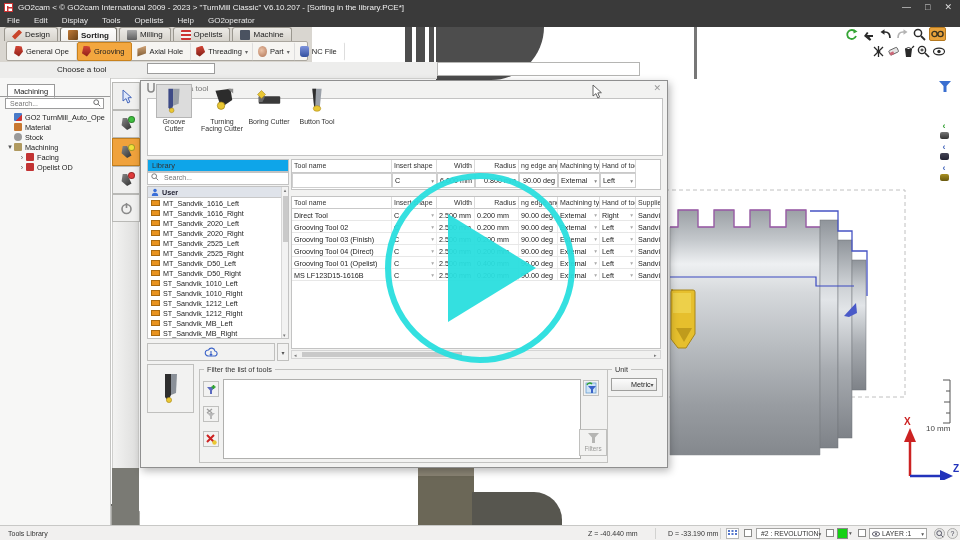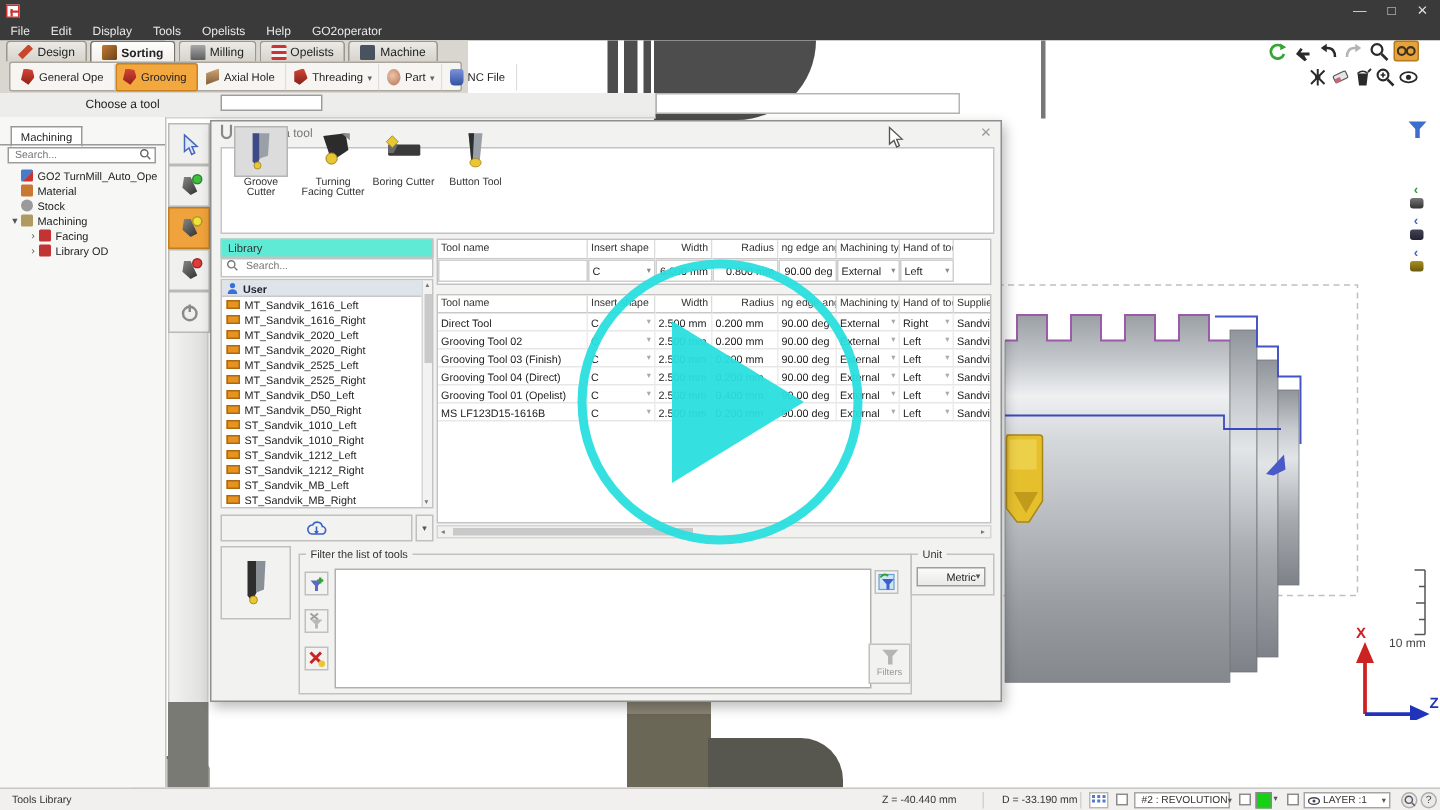--- a/index.html
+++ b/index.html
@@ -61,21 +61,21 @@
   .vtool{width:11px;height:12px;background:linear-gradient(135deg,#8a8a8a,#2e2e2e);clip-path:polygon(20% 0,60% 0,100% 80%,60% 100%,10% 60%);position:relative}
   .vdot{position:absolute;right:4px;top:5px;width:5px;height:5px;border-radius:50%;border:1px solid rgba(0,0,0,.3)}
   
   .dialog{left:140px;top:80px;width:528px;height:388px;background:#f2f2f1;border:1px solid #8f8f8f;box-shadow:2px 3px 8px rgba(0,0,0,.28);box-sizing:border-box}
   .dlgtitle{position:absolute;left:0;top:0;width:100%;height:14px;display:flex;align-items:center;font-size:8px;color:#555}
   .dclose{position:absolute;right:6px;top:2px;color:#999;font-size:9px}
   .whitebox{position:absolute;background:#fff;border:1px solid #c3c3c3;box-sizing:border-box}
   .ttype{position:absolute;top:3px;text-align:center;font-size:7px;color:#333}
   .ttype .tbox{width:34px;height:32px;margin:0 auto;display:flex;align-items:center;justify-content:center;border:1px solid transparent}
   .ttype.sel .tbox{background:#dcdcdc;border-color:#b5b5b5}
-  .secthdr{position:absolute;background:#5eead4;border:1px solid #c3c3c3;box-sizing:border-box;font-size:7.5px;color:#333;display:flex;align-items:center;padding-left:4px}
+  .secthdr{position:absolute;background:#0ea5e9;border:1px solid #c3c3c3;box-sizing:border-box;font-size:7.5px;color:#333;display:flex;align-items:center;padding-left:4px}
   .librow{display:flex;align-items:center;height:10px;padding-left:3px;white-space:nowrap}
   .libico{width:7px;height:4px;background:#e8931f;border:1px solid #a96a10;margin-right:3px}
   .liblabel{font-size:7.2px;color:#222}
   .userrow{display:flex;align-items:center;height:11px;background:#dfe3ea;border-bottom:1px solid #c8c8c8;padding-left:3px;font-size:7.2px;font-weight:bold;color:#223}
   .vscroll{position:absolute;right:0;top:0;width:7px;height:100%;background:#f2f2f2;border-left:1px solid #d8d8d8;box-sizing:border-box;font-size:5px;color:#777;text-align:center}
   .vthumb{position:absolute;left:1px;top:9px;width:5px;height:46px;background:#c9c9c9}
   .grid8{display:grid;grid-template-columns:100px 45px 38px 44px 39px 42px 36px 26px}
   .th{font-size:7px;color:#333;border-right:1px solid #dcdcdc;border-bottom:1px solid #c9c9c9;padding:2px 2px 1px;white-space:nowrap;overflow:hidden;background:#fff}
   .th.ra{text-align:right}
   .tr{height:11px;border-bottom:1px solid #e7e7e7}
@@ -104,20 +104,21 @@
   .toolmini{width:9px;height:7px;border-radius:2px;background:linear-gradient(#777,#333)}
   .chev{font-size:9px;font-weight:bold;line-height:9px}
 </style>
 </head>
 <body>
 
 <div id="root">
 
   <div class="abs titlebar">
     <span class="appico"></span>
+    <span>GO2cam &lt; © GO2cam International 2009 - 2023 &gt;    "TurnMill Classic"   V6.10.207 - [Sorting in the library.PCE*]</span>
     <span class="winbtns">
       <span>—</span>
       <span>□</span>
       <span>✕</span>
     </span>
   </div>
 
   <div class="abs menubar">
 
   <span class="mitem">File</span>
@@ -304,21 +305,21 @@
 
       <div class="treerow lvl2">
         <span class="tarrow">›</span>
         <span class="tico tico-ope"></span>
         <span class="tlabel">Facing</span>
       </div>
 
       <div class="treerow lvl2">
         <span class="tarrow">›</span>
         <span class="tico tico-ope"></span>
-        <span class="tlabel">Library OD</span>
+        <span class="tlabel">Opelist OD</span>
       </div>
     </div>
 
   <div class="abs vtb">
     <div class="vbtn">
       <svg width="13" height="15" viewBox="0 0 13 15">
           <path d="M3,1 L3,12 L6,9.6 L7.8,14 L9.8,13 L8,8.8 L11.4,8.6 Z" fill="#dfe8fa" stroke="#4466bb" stroke-width="1"></path>
         </svg>
     </div>
     <div class="vbtn">

